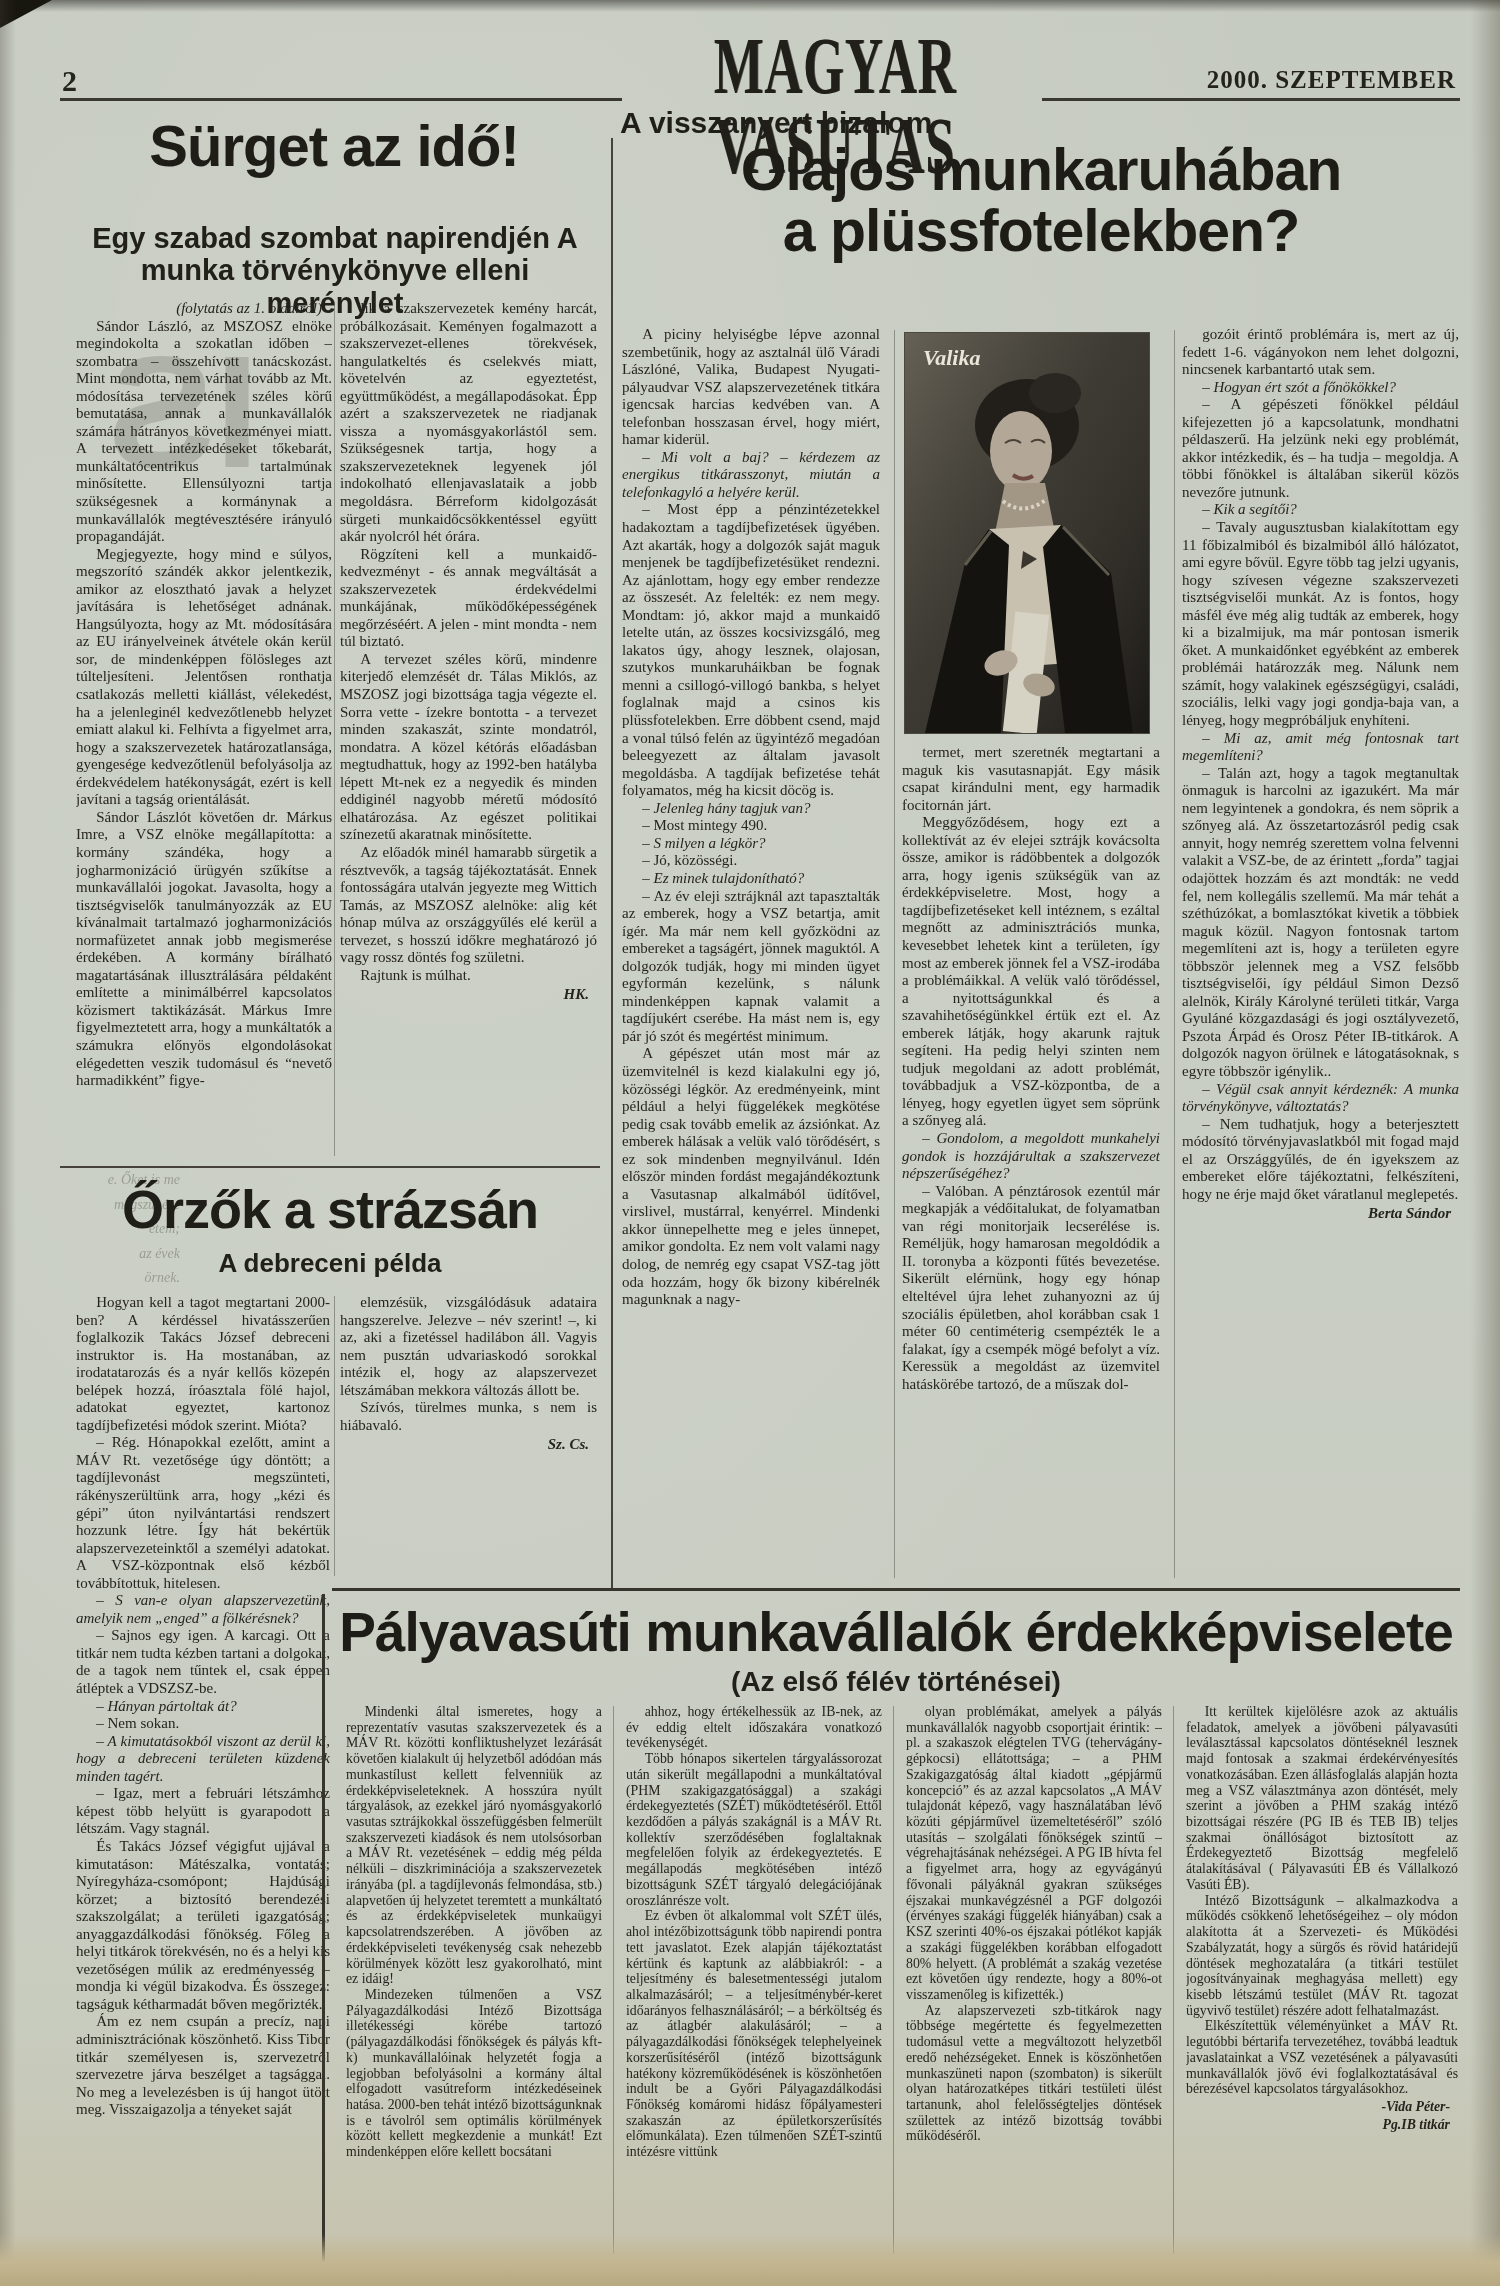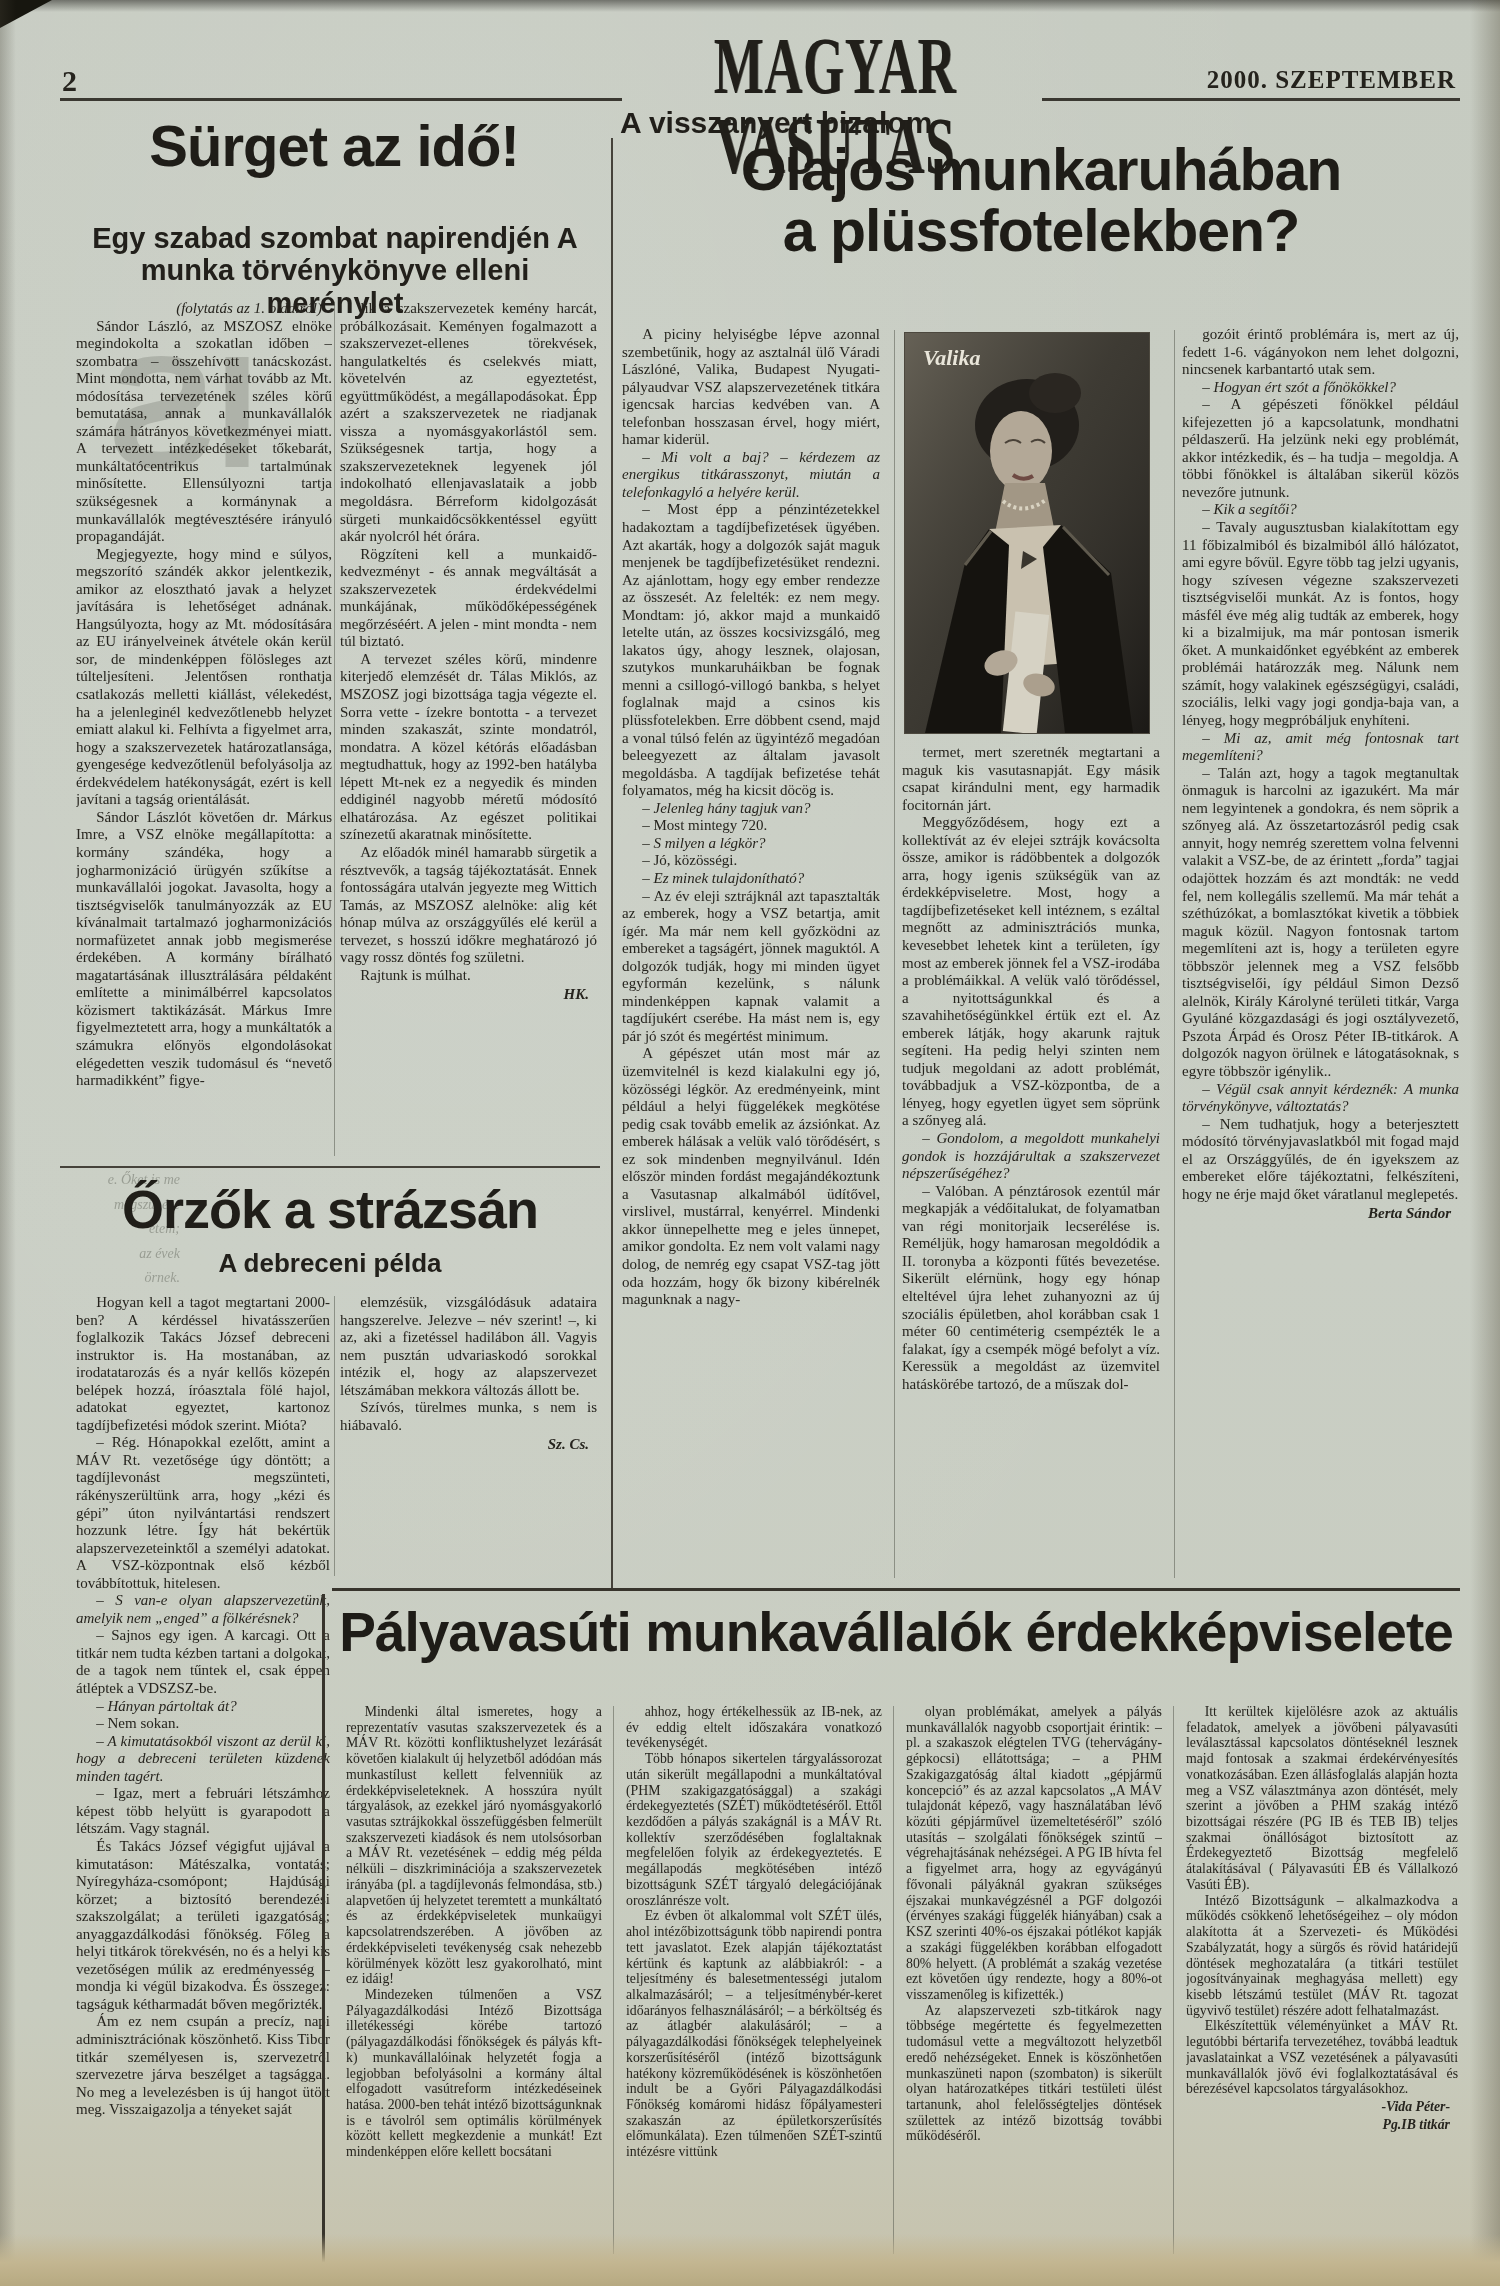--- a/index.html
+++ b/index.html
@@ -139,21 +139,21 @@
   <div class="a2-title">
     <div>Olajos munkaruhában</div>
     <div>a plüssfotelekben?</div>
   </div>
 
   <div class="col a2-col1">
       <p>A piciny helyiségbe lépve azonnal szembetűnik, hogy az asztalnál ülő Váradi Lászlóné, Valika, Budapest Nyugati-pályaudvar VSZ alapszervezetének titkára igencsak harcias kedvében van. A telefonban hosszasan érvel, hogy miért, hamar kiderül.</p>
       <p class="it">– Mi volt a baj? – kérdezem az energikus titkárasszonyt, miután a telefonkagyló a helyére kerül.</p>
       <p>– Most épp a pénzintézetekkel hadakoztam a tagdíjbefizetések ügyében. Azt akarták, hogy a dolgozók saját maguk menjenek be tagdíjbefizetésüket rendezni. Az ajánlottam, hogy egy ember rendezze az összesét. Az felelték: ez nem megy. Mondtam: jó, akkor majd a munkaidő letelte után, az összes kocsivizsgáló, meg lakatos úgy, ahogy lesznek, olajosan, szutykos munkaruháikban be fognak menni a csillogó-villogó bankba, s helyet foglalnak majd a csinos kis plüssfotelekben. Erre döbbent csend, majd a vonal túlsó felén az ügyintéző megadóan beleegyezett az általam javasolt megoldásba. A tagdíjak befizetése tehát folyamatos, még ha kicsit döcög is.</p>
       <p class="it">– Jelenleg hány tagjuk van?</p>
-      <p>– Most mintegy 720.</p>
+      <p>– Most mintegy 490.</p>
       <p class="it">– S milyen a légkör?</p>
       <p>– Jó, közösségi.</p>
       <p class="it">– Ez minek tulajdonítható?</p>
       <p>– Az év eleji sztrájknál azt tapasztalták az emberek, hogy a VSZ betartja, amit ígér. Ma már nem kell győzködni az embereket a tagságért, jönnek maguktól. A dolgozók tudják, hogy mi minden ügyet egyformán kezelünk, s nálunk mindenképpen kapnak valamit a tagdíjukért cserébe. Ha mást nem is, egy pár jó szót és megértést minimum.</p>
       <p>A gépészet után most már az üzemvitelnél is kezd kialakulni egy jó, közösségi légkör. Az eredményeink, mint például a helyi függelékek megkötése pedig csak tovább emelik az ázsiónkat. Az emberek hálásak a velük való törődésért, s ez sok mindenben megnyilvánul. Idén először minden fordást megajándékoztunk a Vasutasnap alkalmából üdítővel, virslivel, mustárral, kenyérrel. Mindenki akkor ünnepelhette meg e jeles ünnepet, amikor gondolta. Ez nem volt valami nagy dolog, de nemrég egy csapat VSZ-tag jött oda hozzám, hogy ők bizony kibérelnék magunknak a nagy-</p>
     </div>
 
   <div class="col a2-col2">
     <div class="photo">
       <svg width="244" height="400" viewBox="0 0 244 400">
@@ -235,20 +235,21 @@
   <div class="col a3-col2">
       <p>elemzésük, vizsgálódásuk adataira hangszerelve. Jelezve – név szerint! –, ki az, aki a fizetéssel hadilábon áll. Vagyis nem pusztán udvariaskodó sorokkal intézik el, hogy az alapszervezet létszámában mekkora változás állott be.</p>
       <p>Szívós, türelmes munka, s nem is hiábavaló.</p>
       <p class="sig">Sz. Cs.</p>
     </div>
   <div class="colrule" style="left:334px;top:1296px;height:280px;"></div>
 
   <div class="rule hr-a4"></div>
   <div class="rule vr-bl"></div>
   <div class="a4-title">Pályavasúti munkavállalók érdekképviselete</div>
+  <div class="a4-sub">(Az első félév történései)</div>
   <div class="a4">
     <div class="col a4-col1">
         <p>Mindenki által ismeretes, hogy a reprezentatív vasutas szakszervezetek és a MÁV Rt. közötti konfliktushelyzet lezárását követően kialakult új helyzetből adódóan más munkastílust kellett felvenniük az érdekképviseleteknek. A hosszúra nyúlt tárgyalások, az ezekkel járó nyomásgyakorló vasutas sztrájkokkal összefüggésben felmerült szakszervezeti kiadások és nem utolsósorban a MÁV Rt. vezetésének – eddig még példa nélküli – diszkriminációja a szakszervezetek irányába (pl. a tagdíjlevonás felmondása, stb.) alapvetően új helyzetet teremtett a munkáltató és az érdekképviseletek munkaügyi kapcsolatrendszerében. A jövőben az érdekképviseleti tevékenység csak nehezebb körülmények között lesz gyakorolható, mint ez idáig!</p>
         <p>Mindezeken túlmenően a VSZ Pályagazdálkodási Intéző Bizottsága illetékességi körébe tartozó (pályagazdálkodási főnökségek és pályás kft-k) munkavállalóinak helyzetét fogja a legjobban befolyásolni a kormány által elfogadott vasútreform intézkedéseinek hatása. 2000-ben tehát intéző bizottságunknak is e távolról sem optimális körülmények között kellett megkezdenie a munkát! Ezt mindenképpen előre kellett bocsátani</p>
       </div>
     <div class="col a4-col2">
         <p>ahhoz, hogy értékelhessük az IB-nek, az év eddig eltelt időszakára vonatkozó tevékenységét.</p>
         <p>Több hónapos sikertelen tárgyalássorozat után sikerült megállapodni a munkáltatóval (PHM szakigazgatósággal) a szakági érdekegyeztetés (SZÉT) működtetéséről. Ettől kezdődően a pályás szakágnál is a MÁV Rt. kollektív szerződésében foglaltaknak megfelelően folyik az érdekegyeztetés. E megállapodás megkötésében intéző bizottságunk SZÉT tárgyaló delegációjának oroszlánrésze volt.</p>
         <p>Ez évben öt alkalommal volt SZÉT ülés, ahol intézőbizottságunk több napirendi pontra tett javaslatot. Ezek alapján tájékoztatást kértünk és kaptunk az alábbiakról: - a teljesítmény és balesetmentességi jutalom alkalmazásáról; – a teljesítménybér-keret időarányos felhasználásáról; – a bérköltség és az átlagbér alakulásáról; – a pályagazdálkodási főnökségek telephelyeinek korszerűsítéséről (intéző bizottságunk hatékony közreműködésének is köszönhetően indult be a Győri Pályagazdálkodási Főnökség komáromi hidász főpályamesteri szakaszán az épületkorszerűsítés előmunkálata). Ezen túlmenően SZÉT-szintű intézésre vittünk</p>
       </div>

